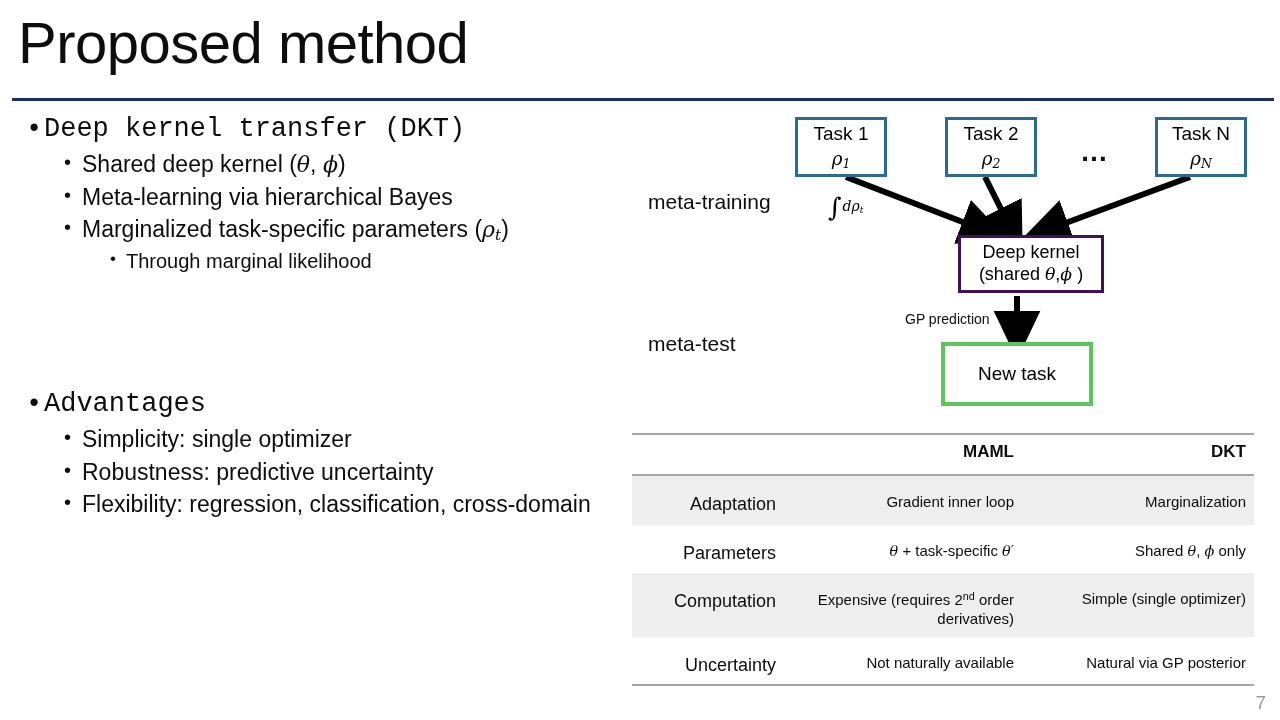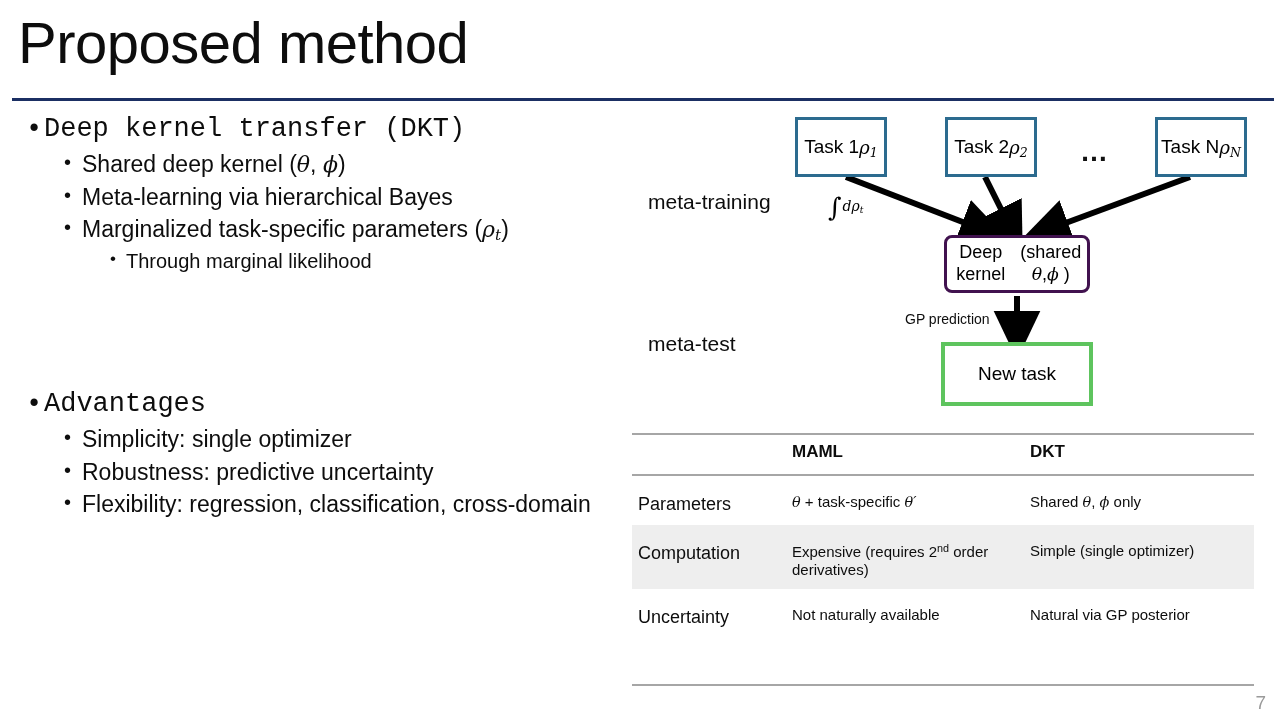--- a/index.html
+++ b/index.html
@@ -88,21 +88,21 @@
     width: 650px;
     height: 320px;
   }
   #diagram svg { position: absolute; left: 0; top: 0; }
 
   .dbox {
     position: absolute;
     box-sizing: border-box;
     background: #ffffff;
     display: flex;
-    flex-direction: row;
+    flex-direction: column;
     align-items: center;
     justify-content: center;
     text-align: center;
   }
   .task-box {
     border: 3px solid #2c6b8f;
     width: 92px;
     height: 60px;
     font-size: 19px;
     line-height: 1.12;
@@ -159,21 +159,21 @@
   #cmp-table {
     position: absolute;
     left: 632px;
     top: 433px;
     width: 622px;
     border-collapse: collapse;
     font-size: 15px;
     color: #0d0d0d;
   }
   #cmp-table td, #cmp-table th {
-    text-align: left;
+    text-align: right;
     vertical-align: top;
     padding: 17px 8px 9px 8px;
     font-weight: 400;
   }
   #cmp-table thead th {
     font-size: 17px;
     font-weight: 700;
     padding-top: 9px;
     padding-bottom: 12px;
     border-bottom: 2px solid #a6a6a6;
@@ -288,21 +288,21 @@
   </div>
 
   <div id="ellipsis" style="left:450px; top:32px;">…</div>
 
   <div class="stage-label" style="left:18px; top:86px;">meta-training</div>
 
   <div id="integral-label" style="left:198px; top:88px;">
     <span class="big-int">∫</span><span>dρ</span><span class="sub">t</span>
   </div>
 
-  <div class="dbox" id="kernel-box" style="left:314px; top:131px;border-radius:8px;">
+  <div class="dbox" id="kernel-box" style="left:328px; top:131px;">
     <span>Deep kernel</span>
     <span><span>(shared </span><em class="sym">θ</em><span>,</span><em class="sym">ϕ</em><span> )</span></span>
   </div>
 
   <div class="stage-label" style="left:18px; top:204px;margin-top:24px;">meta-test</div>
 
   <div class="edge-label" style="left:265px; top:207px;">GP prediction</div>
 
   <div class="dbox" id="newtask-box" style="left:311px; top:238px;">
     <span>New task</span>
@@ -318,20 +318,25 @@
   </colgroup>
   <thead>
     <tr>
       <th></th>
       <th>MAML</th>
       <th>DKT</th>
     </tr>
   </thead>
   <tbody>
 
+    <tr class="shade">
+      <td class="rowhdr">Adaptation</td>
+      <td>Gradient inner loop</td>
+      <td>Marginalization</td>
+    </tr>
 
     <tr>
       <td class="rowhdr">Parameters</td>
       <td><em class="sym">θ</em><span> + task-specific </span><em class="sym">θ′</em></td>
       <td><span>Shared </span><em class="sym">θ</em><span>, </span><em class="sym">ϕ</em><span> only</span></td>
     </tr>
 
     <tr class="shade">
       <td class="rowhdr">Computation</td>
       <td><span>Expensive (requires 2</span><span class="sup">nd</span><span> order derivatives)</span></td>

